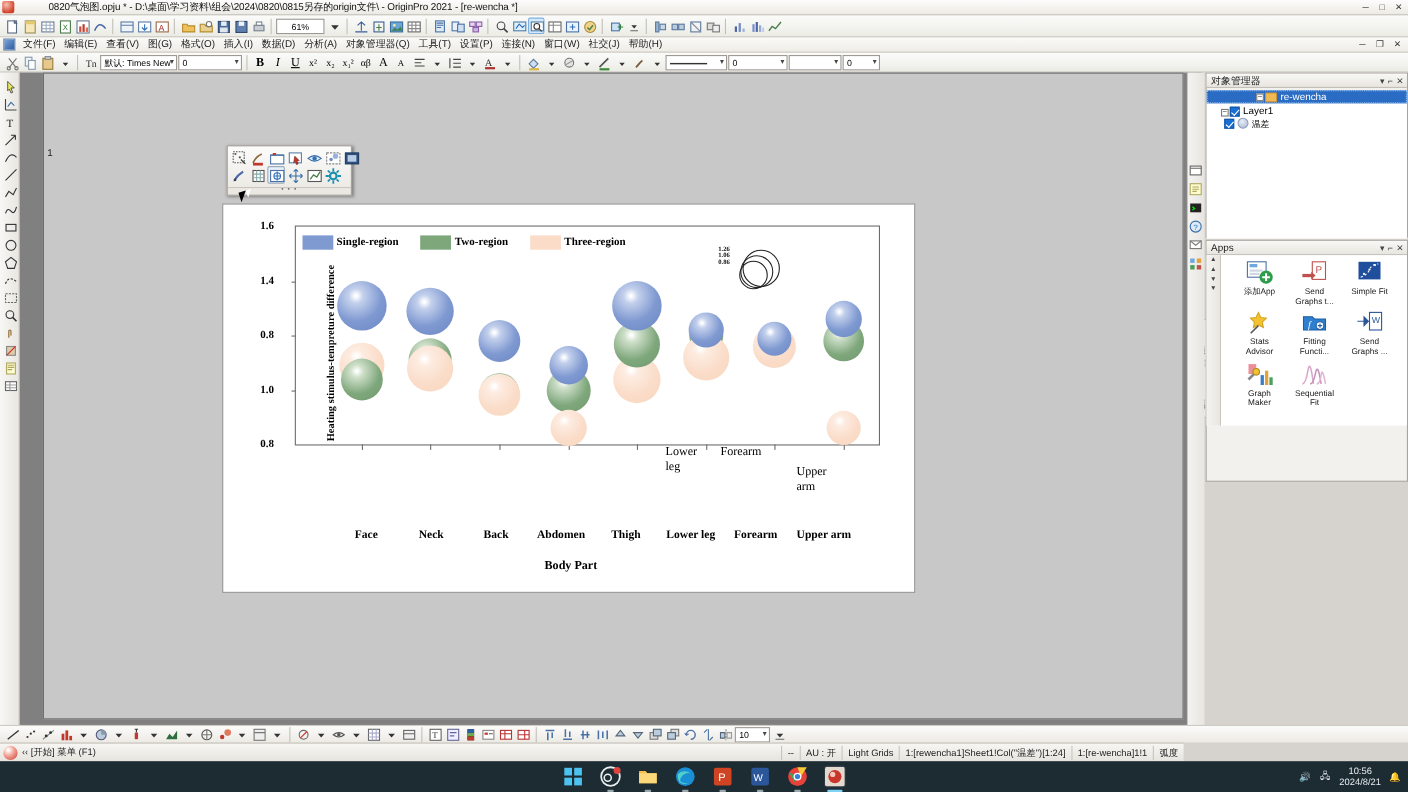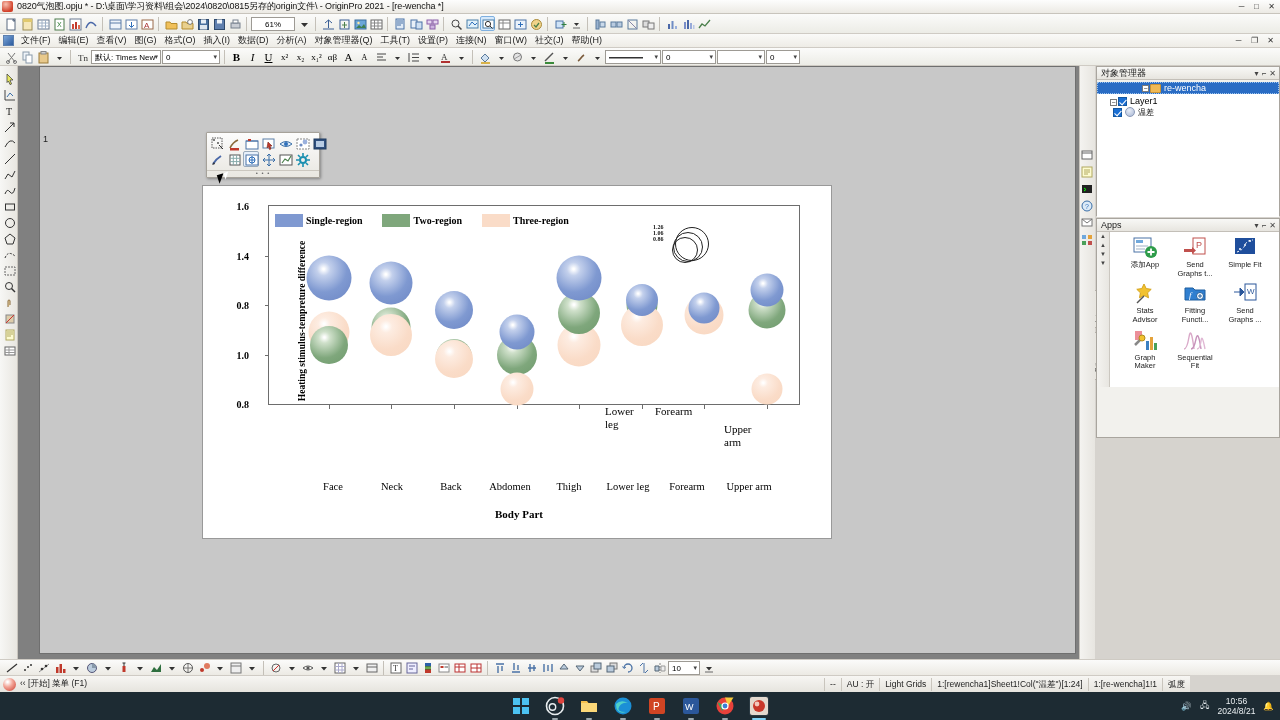--- a/index.html
+++ b/index.html
@@ -9,21 +9,21 @@
     font-family:"Liberation Sans", sans-serif;
     font-size:11px; color:#000; background:#d6d3ce;
   }
   #app { position:relative; width:1280px; height:720px; }
 
   
   .titlebar {
     position:absolute; left:0; top:0; width:1280px; height:14px;
     background:linear-gradient(#fdfdfd,#eceae4);
     border-bottom:1px solid #c8c4bc;
-    display:flex; align-items:center; padding-left:2px;
+    display:flex; align-items:center; padding-left:2px;gap:27px;
   }
   .title-icon {
     width:11px; height:11px; margin-right:4px;
     background:radial-gradient(circle at 35% 30%, #f7c0b0, #d2412a 70%);
     border-radius:2px;
   }
   .title-text { font-size:9px; color:#111; white-space:nowrap; letter-spacing:-0.1px; }
   .title-btns { position:absolute; right:2px; top:1px; display:flex; gap:2px; }
   .tb-btn { width:13px; height:11px; font-size:8px; line-height:11px; text-align:center; color:#333; }
 
@@ -135,21 +135,21 @@
   .sizelegend { position:absolute; }
   .sizelegend .ring {
     position:absolute; border:1px solid #222; border-radius:50%; background:transparent;
   }
   .sizelegend .sl-val {
     position:absolute; font-family:"Liberation Serif", serif; font-size:6px;
     font-weight:bold; color:#111; white-space:nowrap;
   }
 
   .xcat {
-    position:absolute; font-family:"Liberation Serif", serif; font-weight:normal;
+    position:absolute; font-family:"Liberation Serif", serif; font-weight:bold;
     font-size:10.5px; color:#000; white-space:nowrap; transform:translateX(-50%);
   }
   .floatlabel {
     position:absolute; font-family:"Liberation Serif", serif; font-size:11px;
     color:#000; line-height:1.15; text-align:left;
   }
   .xaxis-title {
     position:absolute; font-family:"Liberation Serif", serif; font-weight:bold;
     font-size:11px; color:#000; transform:translateX(-50%);
   }
@@ -232,21 +232,21 @@
   }
 
   
   .botbar {
     position:absolute; left:0; width:1280px;
     background:linear-gradient(#fbfbfa,#eceae4); border-top:1px solid #cfcbc4;
     display:flex; align-items:center; padding-left:4px; gap:1px;
   }
   .bbar1 { top:659px; height:16px; }
   .statusbar {
-    position:absolute; left:0; top:675px; width:1190px; height:17px;
+    position:absolute; left:0; top:675px; width:1076px; height:17px;
     background:linear-gradient(#f7f6f3,#e6e4de); border-top:1px solid #cfcbc4;
     display:flex; align-items:center; font-size:8.5px; color:#222;
   }
   .st-cell { padding:0 5px; border-left:1px solid #c9c5bd; height:13px; line-height:13px; white-space:nowrap; }
   .st-left { display:flex; align-items:center; padding-left:3px; }
   .origin-ball {
     width:13px; height:13px; border-radius:50%; margin-right:4px;
     background:radial-gradient(circle at 35% 30%, #fff 5%, #f3a79a 40%, #c9372a 100%);
   }
 

